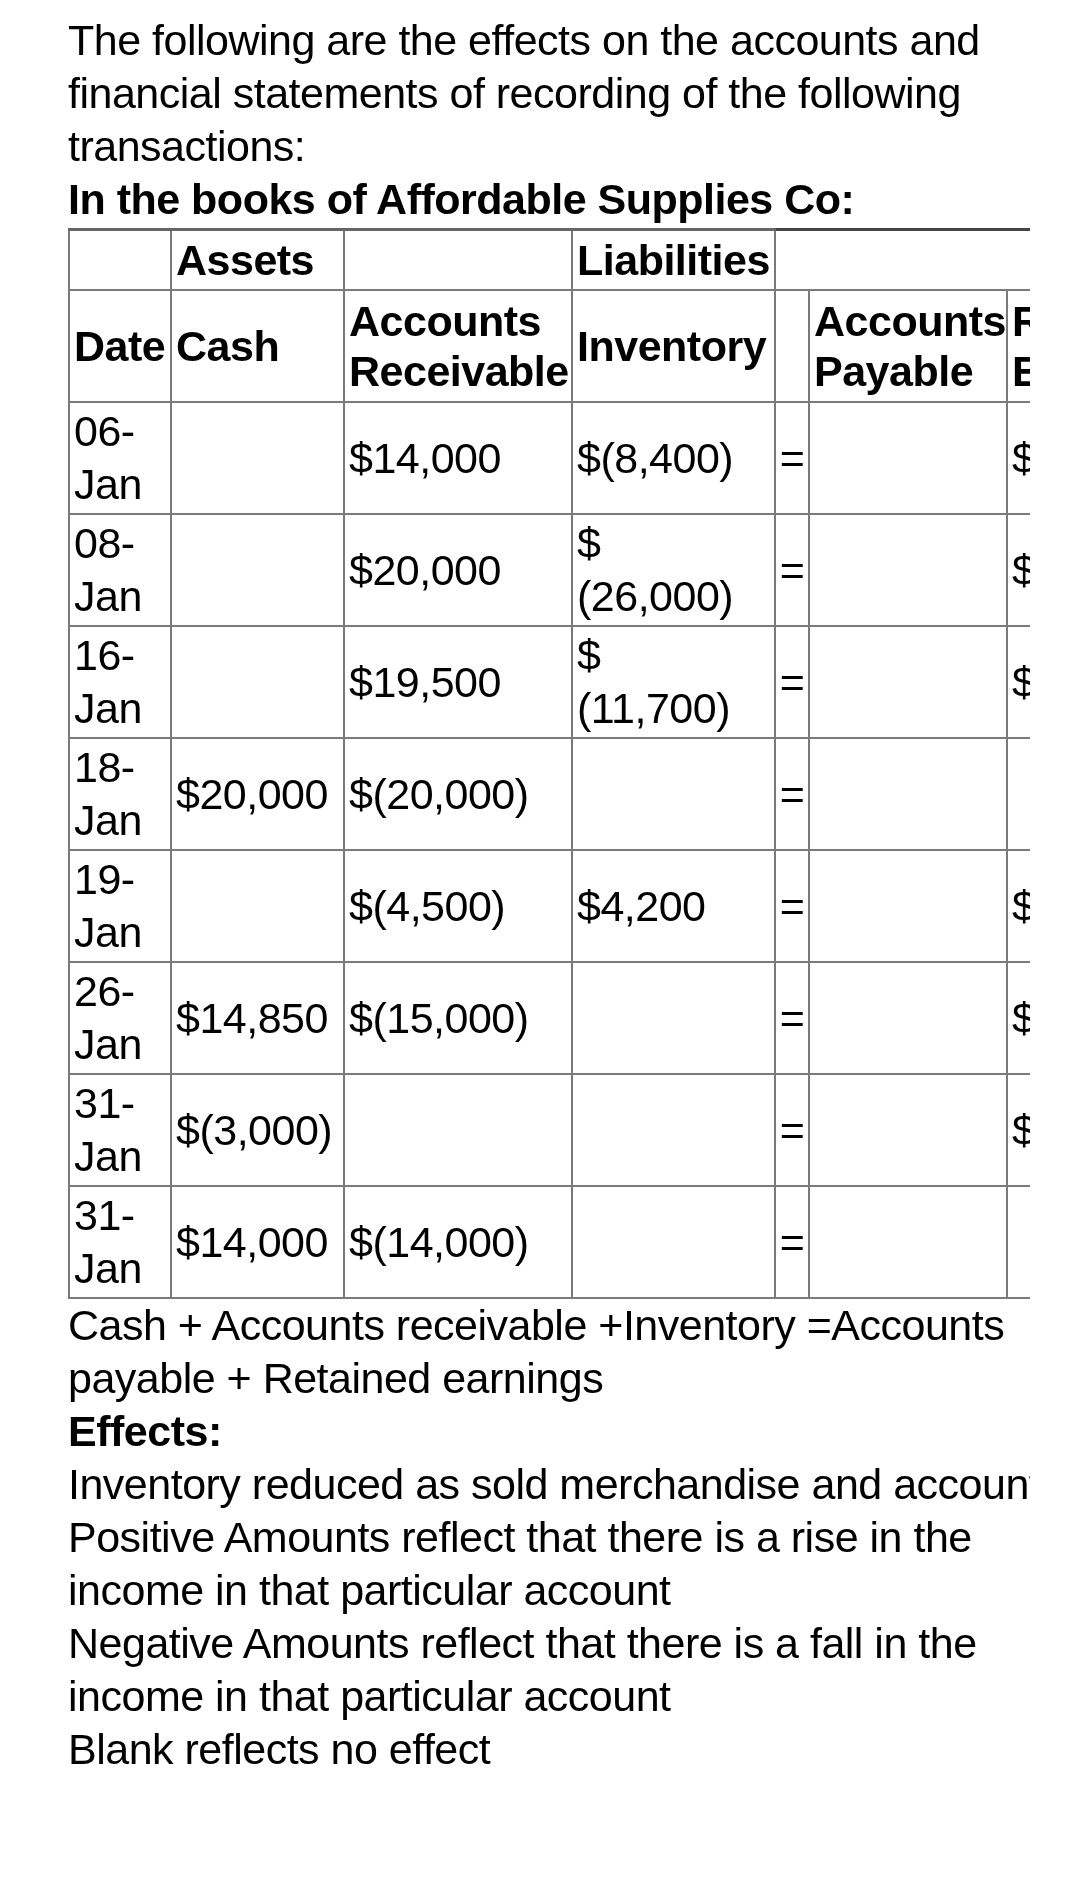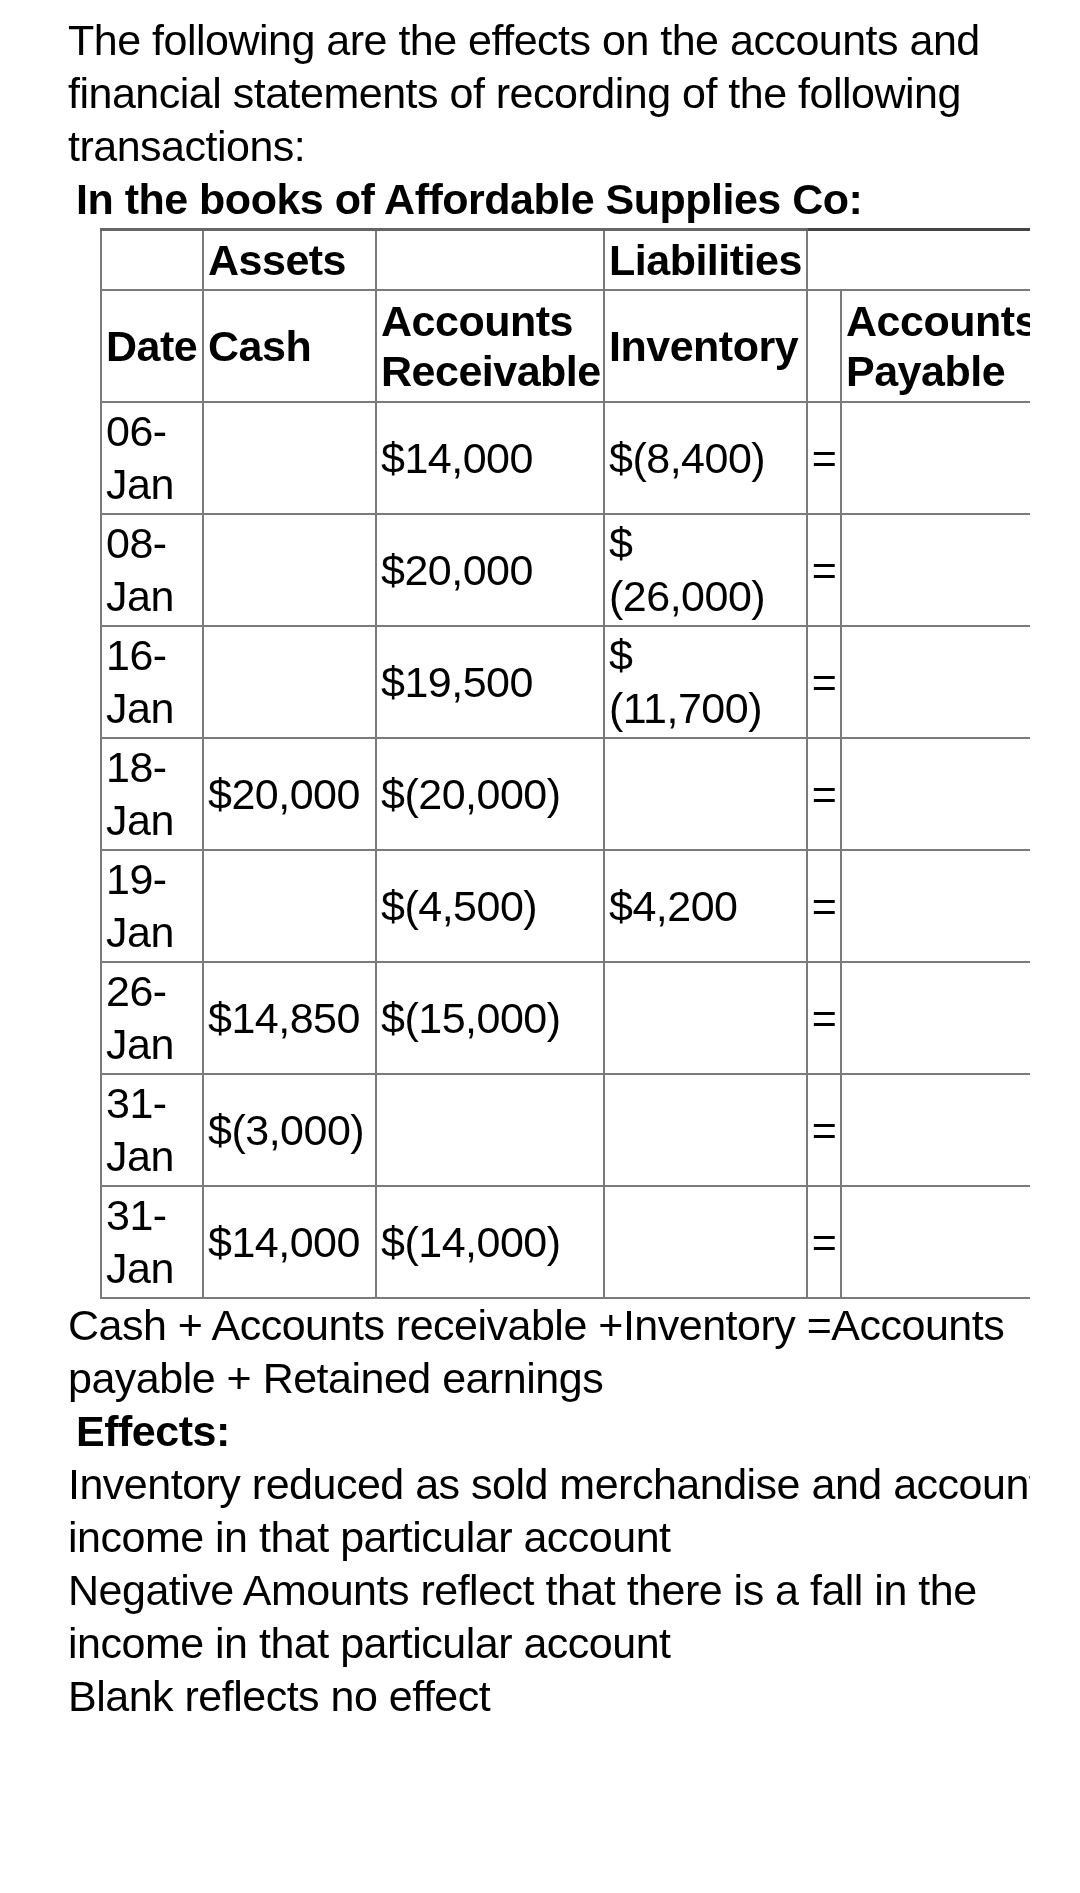--- a/index.html
+++ b/index.html
@@ -1,21 +1,21 @@
 <!DOCTYPE html>
 <html><head>
 <meta charset="utf-8">
 <style>
   html, body { margin:0; padding:0; background:#ffffff; }
   body { width:1080px; height:1893px; overflow:hidden; position:relative;
          font-family:"Liberation Sans", "DejaVu Sans", sans-serif; color:#000; }
   .page { position:absolute; left:68px; top:14px; width:962px; overflow:hidden; }
   .clip { width:962px; overflow:hidden; }
   .p { font-size:43px; line-height:53px; white-space:nowrap; letter-spacing:-0.5px; }
-  .b { font-weight:bold;margin-left:8px; }
+  .b { font-weight:bold; }
   table { border-collapse:collapse; table-layout:fixed; width:1100px; font-size:43px; letter-spacing:-0.5px; }
   td { border:2px solid #7a7a7a; padding:0 4px; vertical-align:middle; line-height:53px; white-space:nowrap; overflow:hidden; }
   tr.h1 td { height:58px; font-weight:bold; border-top:3px solid #666; }
   tr.h1 td.top-open { border-top:3px solid #444; border-bottom:none; border-right:none; }
   tr.h2 td { height:110px; font-weight:bold; line-height:50px; }
   tr.r td { height:110px; }
   td.date { white-space:normal; line-height:53px; }
   td.wrap { white-space:normal; word-break:break-all; }
   td.eq { text-align:center; padding:0; }
 </style>
@@ -23,21 +23,21 @@
 <body>
 
 <div class="page">
   <div class="clip">
     <div class="p">The following are the effects on the accounts and</div>
     <div class="p">financial statements of recording of the following</div>
     <div class="p">transactions:</div>
     <div class="p b">In the books of Affordable Supplies Co:</div>
   </div>
 
-  <div class="clip" style="margin-top:2px;margin-left:32px;">
+  <div class="clip" style="margin-top:2px;">
     <table>
       <colgroup>
         <col style="width:102px">
           <col style="width:173px">
           <col style="width:228px">
         <col style="width:203px">
           <col style="width:34px">
           <col style="width:198px">
           <col style="width:162px">
       </colgroup>
@@ -172,18 +172,19 @@
       </tr>
     </tbody>
       </table>
   </div>
 
   <div class="clip">
     <div class="p">Cash + Accounts receivable +Inventory =Accounts</div>
     <div class="p">payable + Retained earnings</div>
     <div class="p b">Effects:</div>
     <div class="p">Inventory reduced as sold merchandise and accounts</div>
+    <div class="p">Positive Amounts reflect that there is a rise in the</div>
     <div class="p">income in that particular account</div>
     <div class="p">Negative Amounts reflect that there is a fall in the</div>
     <div class="p">income in that particular account</div>
     <div class="p">Blank reflects no effect</div>
   </div>
 </div>
 
 </body></html>

